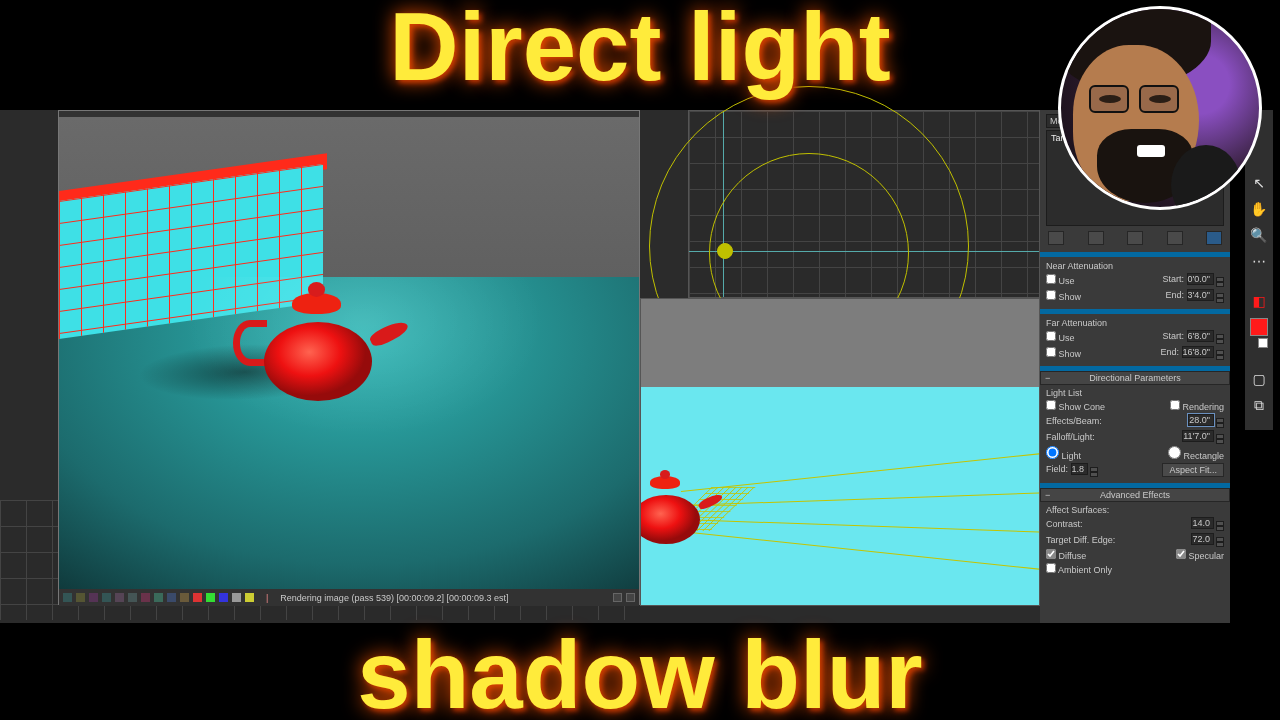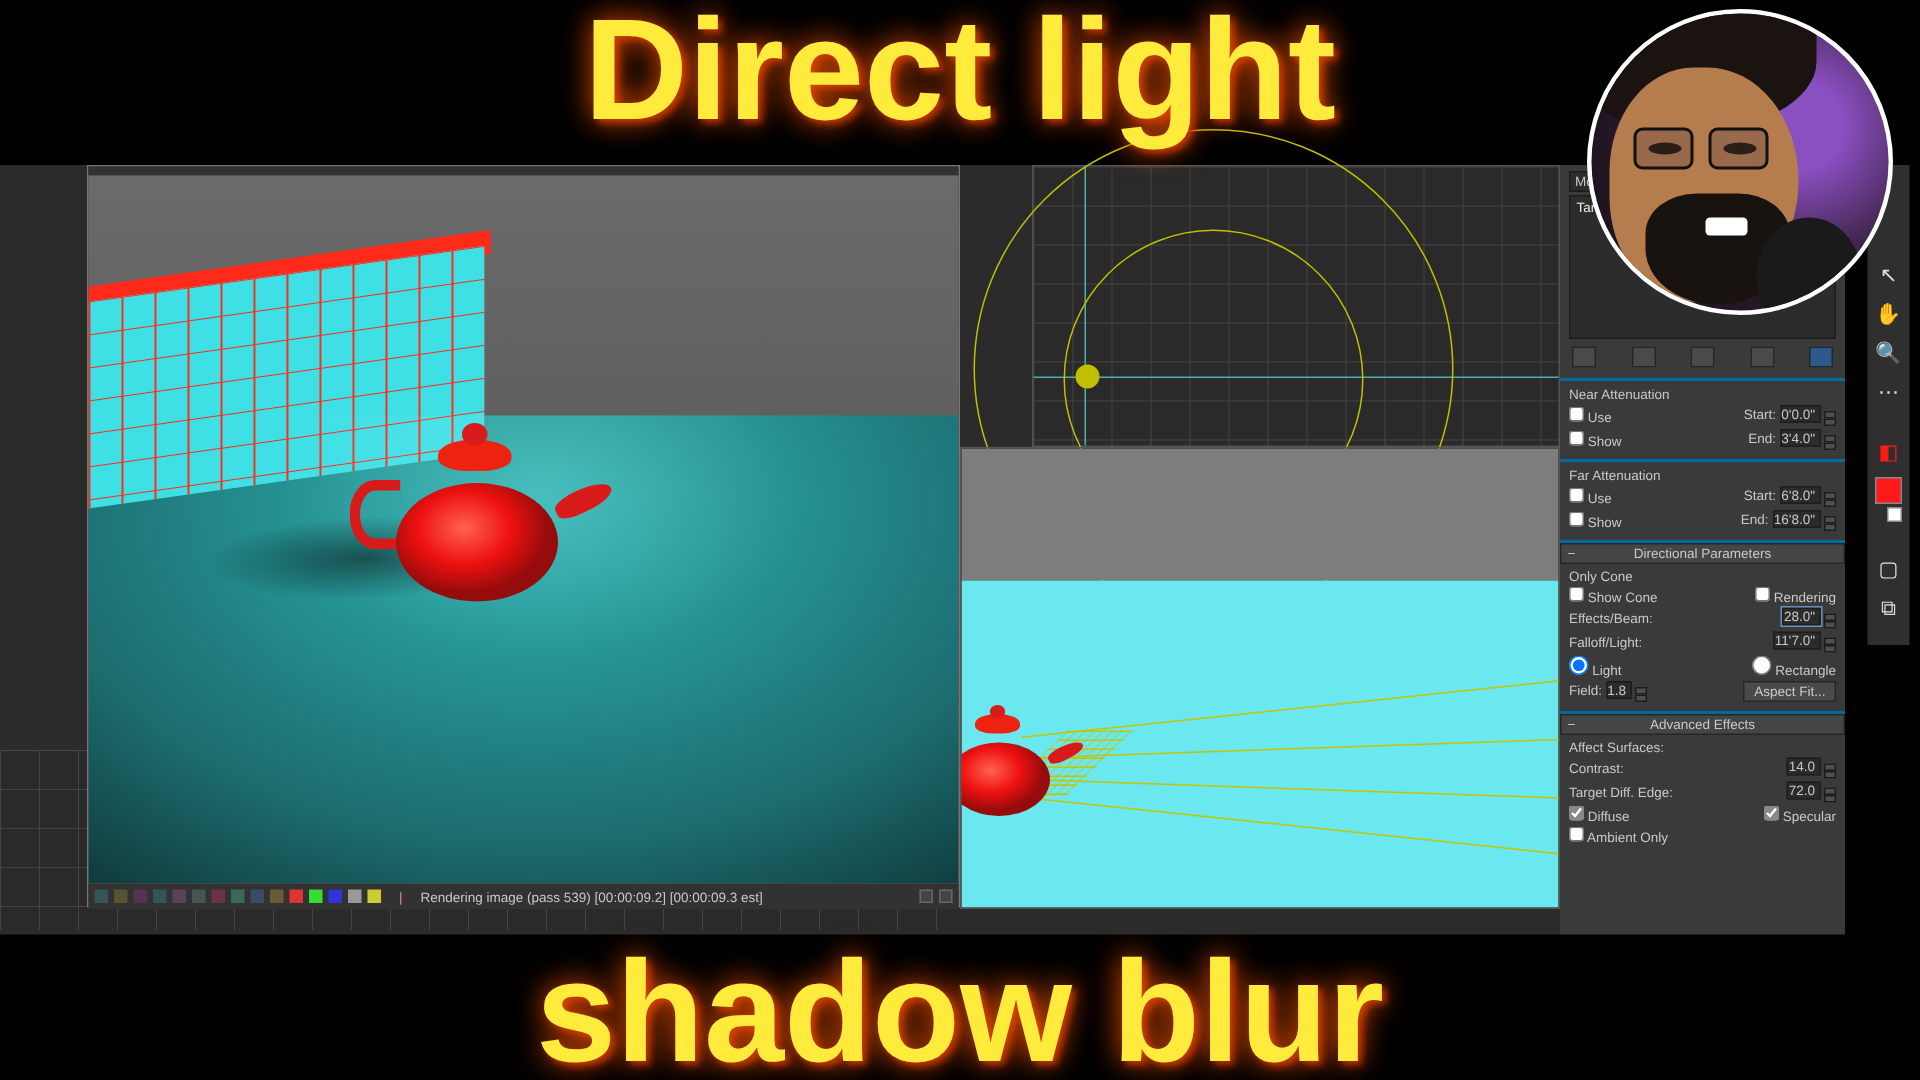--- a/index.html
+++ b/index.html
@@ -40,21 +40,21 @@
 .render-window .rw-status .chip { width: 9px; height: 9px; }
 
 .teapot-body { width: 76%; height: 76%; background: radial-gradient(ellipse 52% 55% at 42% 38%, #ff6350, #e11 55%, #960b0b); border-radius: 50%; position: absolute; bottom: 0; left: 12%; }
 .teapot-lid { width: 34%; height: 20%; background: #e21; border-radius: 50% 50% 40% 40%; position: absolute; top: -4%; left: 32%; }
 .teapot-knob { width: 12%; height: 14%; background: #d81c1c; border-radius: 50%; position: absolute; top: -14%; left: 43%; }
 .teapot-spout { width: 28%; height: 14%; background: #d91a1a; position: absolute; right: -14%; top: 28%; border-radius: 40% 60% 50% 40%; transform: rotate(-26deg); }
 .teapot-handle { width: 24%; height: 44%; border: 7px solid #d91a1a; border-right: none; border-radius: 50% 0 0 50%; position: absolute; left: -10%; top: 22%; }
 
 
 .cmd-panel { position: absolute; top: 110px; left: 1040px; width: 190px; height: 513px; background: #3a3a3a; color: #c9c9c9; font-size: 9px; }
-.cmd-panel .seg { border-top: 2px solid #0369a1; padding: 4px 6px; }
+.cmd-panel .seg { border-top: 5px solid #0369a1; padding: 4px 6px; }
 .cmd-panel .row { display: flex; align-items: center; justify-content: space-between; margin: 2px 0; }
 .cmd-panel .lab { flex: none; }
 .cmd-panel .val { width: 46px; height: 12px; line-height: 12px; background: #2b2b2b; border: 1px solid #1d1d1d; text-align: right; padding-right: 3px; position: relative; }
 .cmd-panel .spin { display: inline-flex; flex-direction: column; margin-left: 2px; }
 .cmd-panel .spin i { width: 8px; height: 5px; background: #505050; border: 1px solid #1d1d1d; display: block; }
 .cmd-panel input[type=checkbox]{ width: 10px; height: 10px; accent-color: #888; }
 .cmd-panel .hd { text-align: center; background: #454545; border: 1px solid #262626; margin: -4px -6px 3px -6px; padding: 1px 0; position: relative; }
 .cmd-panel .hd::before{content:"−"; position:absolute; left:4px;}
 .cmd-panel .btn { background: #4a4a4a; border: 1px solid #272727; padding: 1px 6px; }
 .cmd-panel .stack { height: 96px; background: #2c2c2c; border: 1px solid #1c1c1c; margin: 2px 0; }
@@ -216,21 +216,21 @@
       <span><input type="checkbox" style=""> <span>Show</span></span>
       <span><span>End:</span> <span class="val">16'8.0"</span><span class="spin">
             <i></i>
             <i></i>
           </span></span>
     </div>
   </div>
 
   <div class="seg">
     <div class="hd">Directional Parameters</div>
-    <div class="lab">Only Cone</div>
+    <div class="lab">Light List</div>
     <div class="row">
       <span><input type="checkbox" style=""> <span>Show Cone</span></span>
       <span><input type="checkbox" style=""> <span>Rendering</span></span>
     </div>
     <div class="row">
       <span>Effects/Beam:</span>
       <span><span class="val" style="outline:1px solid #6a90bf;">28.0"</span><span class="spin">
             <i></i>
             <i></i>
           </span></span>

